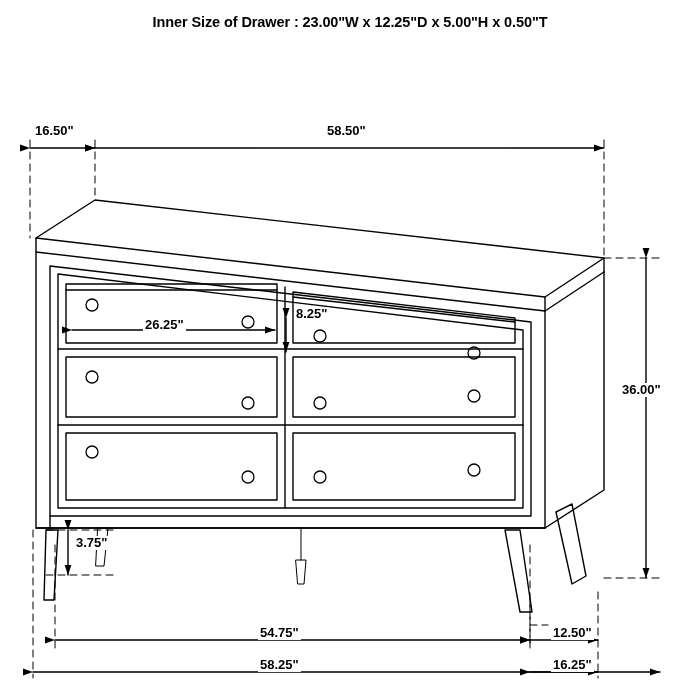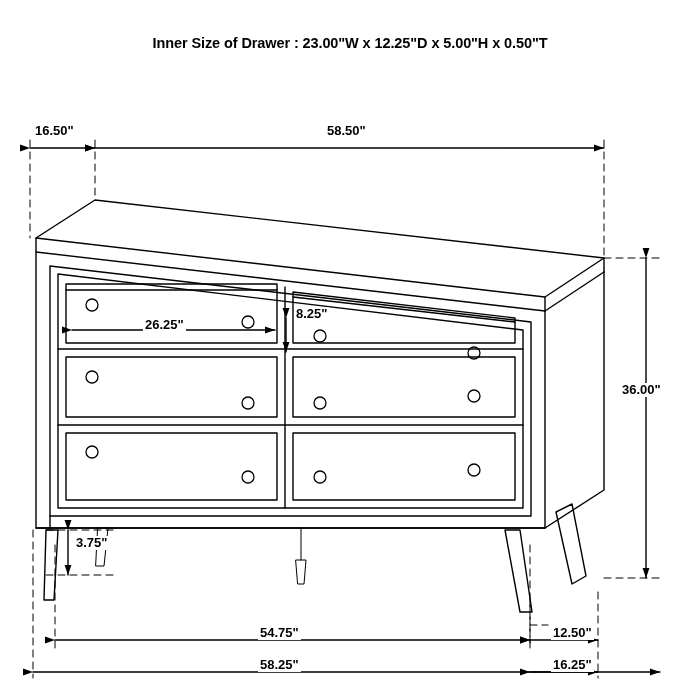--- a/index.html
+++ b/index.html
@@ -22,21 +22,20 @@
   }
   .title {
     position: absolute;
     top: 14px;
     left: 0;
     width: 700px;
     text-align: center;
     font-size: 14.5px;
     font-weight: bold;
     letter-spacing: -0.1px;
-    margin-top: 21px;
   }
   svg.diagram {
     position: absolute;
     top: 0;
     left: 0;
     width: 700px;
     height: 700px;
   }
   .dimlabel {
     position: absolute;

